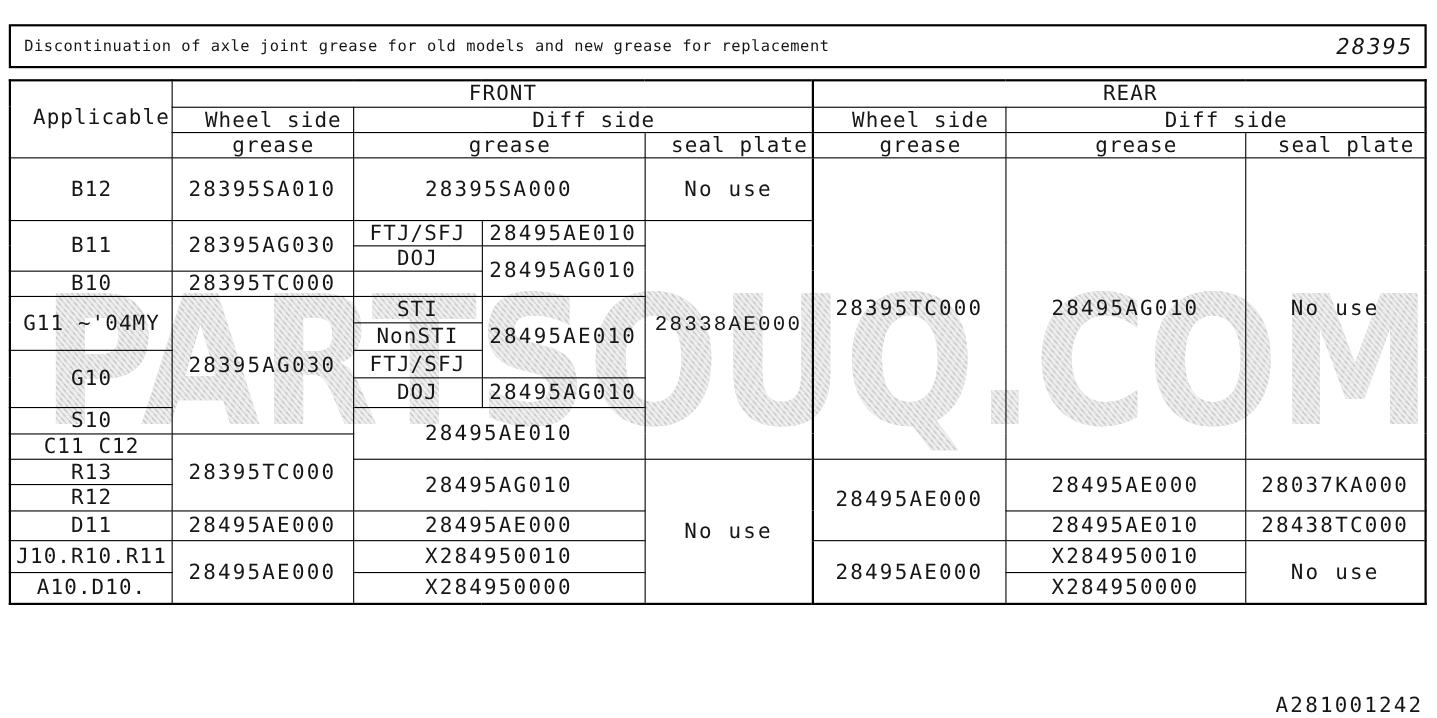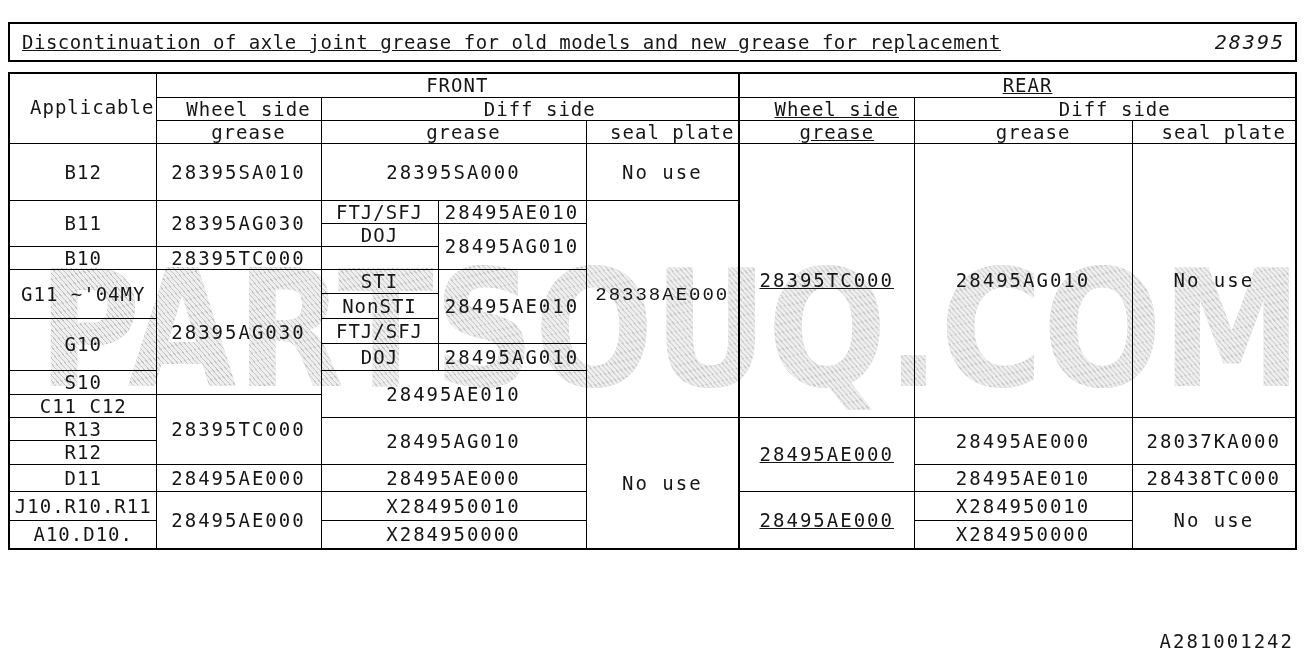--- a/index.html
+++ b/index.html
@@ -17,37 +17,37 @@
     background-image:
       repeating-linear-gradient(45deg,#c3c3c3 0 1px,#efefef 1px 4px),
       repeating-linear-gradient(135deg,#c9c9c9 0 1px,#e9e9e9 1px 4px);
     -webkit-background-clip:text;background-clip:text;
   }
   
   .title-box{
     position:absolute;left:8px;top:22px;width:1285px;height:36px;border:2px solid #000;
     display:flex;align-items:center;z-index:2;background:transparent;
   }
-  .title-text{margin-left:12px;font-size:19px;letter-spacing:0.5px;white-space:nowrap;text-decoration:underline;}
+  .title-text{margin-left:12px;font-size:14px;letter-spacing:0.5px;white-space:nowrap;}
   .title-code{margin-left:auto;margin-right:10px;font-size:20px;letter-spacing:2px;font-style:italic;}
   
   table.grid{
     position:absolute;left:8px;top:72px;z-index:2;width:1289px;
     border-collapse:collapse;table-layout:fixed;border:2px solid #000;background:transparent;
   }
   .grid th,.grid td{
     border:1px solid #000;font-weight:400;font-size:19px;letter-spacing:2px;
     text-align:center;vertical-align:middle;padding:0;white-space:nowrap;overflow:hidden;
   }
   .grid th{letter-spacing:1px;padding-left:20px;}
   .model-head{white-space:normal;letter-spacing:1px;line-height:1.35;}
   td.model{text-align:center;padding-left:1px;letter-spacing:1px;}
   td.joint{letter-spacing:1px;}
   td.top-align{vertical-align:top;padding-top:83px;font-family:Liberation Mono, monospace;}
-  .rear-start{border-left:2px solid #000 !important;text-decoration:underline;}
+  .rear-start{border-left:2px solid #000 !important;}
   
   .footer-note{position:absolute;left:21px;top:573px;font-size:19px;letter-spacing:1px;z-index:2;}
   .doc-code{position:absolute;right:12px;top:630px;font-size:19px;letter-spacing:2px;z-index:2;}
 </style>
 </head>
 <body>
 
 <div class="sheet">
 
   <div class="watermark">PARTSOUQ.COM</div>

